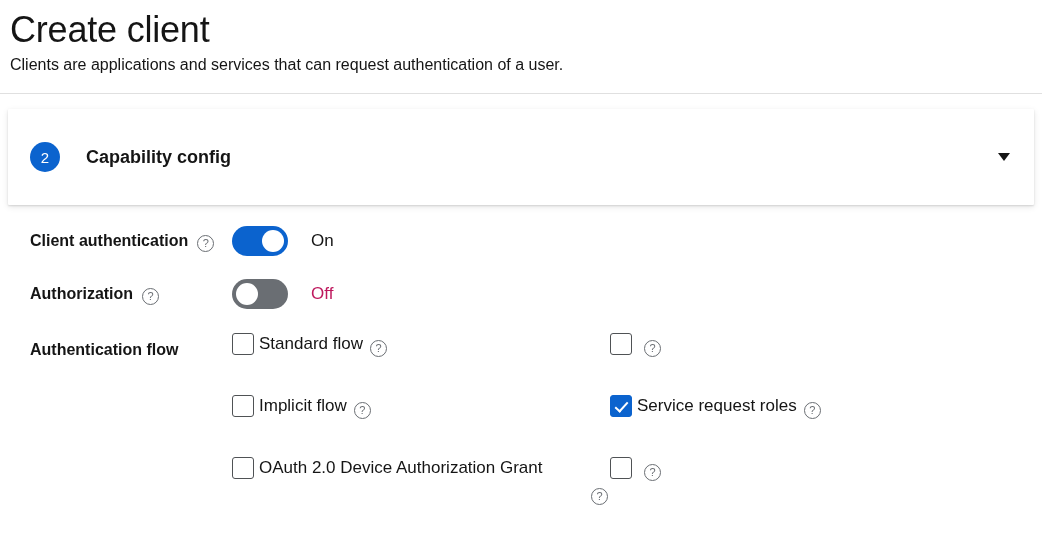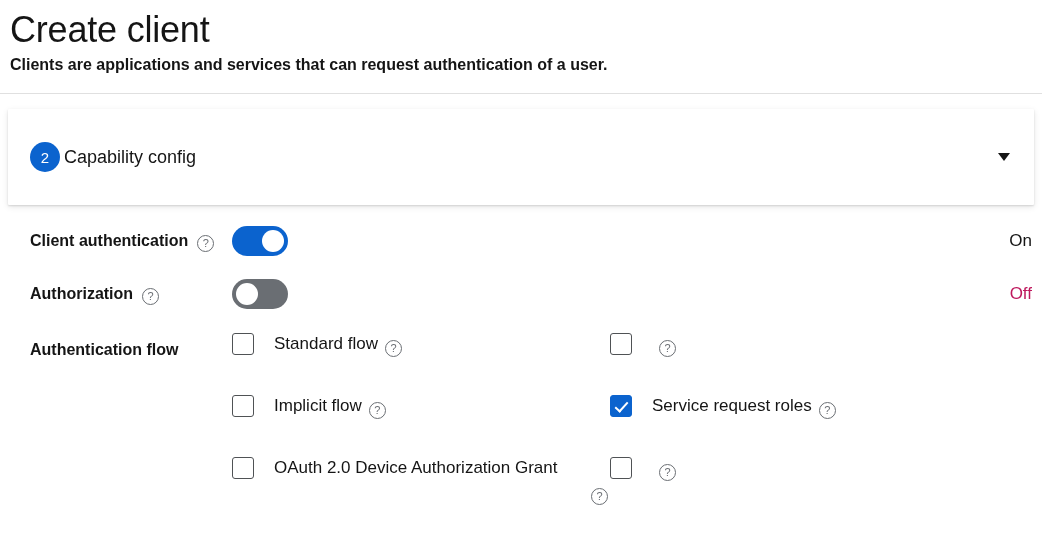--- a/index.html
+++ b/index.html
@@ -24,21 +24,21 @@
     font-size: 36px;
     line-height: 32px;
     font-weight: 400;
     letter-spacing: -0.2px;
     color: #151515;
     margin: 0;
   }
   .page-subtitle {
     font-size: 16px;
     line-height: 22px;
-    font-weight: 700;
+    font-weight: 400;
     color: #151515;
     margin: 8px 0 0 0;
   }
   .header-divider {
     margin-top: 17px;
     height: 1px;
     background: #e0e0e0;
     width: 100%;
   }
 
@@ -63,23 +63,23 @@
     border-radius: 50%;
     background: #0b63ce;
     color: #ffffff;
     font-size: 15px;
     display: flex;
     align-items: center;
     justify-content: center;
     flex: 0 0 auto;
   }
   .section-label {
-    margin-left: 4px;
+    margin-left: 26px;
     font-size: 18px;
-    font-weight: 400;
+    font-weight: 700;
     color: #151515;
   }
   .section-caret {
     margin-left: auto;
     width: 0;
     height: 0;
     border-left: 6px solid transparent;
     border-right: 6px solid transparent;
     border-top: 8px solid #151515;
   }
@@ -129,21 +129,20 @@
     cursor: pointer;
     font-family: "Liberation Sans", sans-serif;
   }
   .help-icon span { position: relative; top: -0.5px; }
 
   
   .switch-wrap {
     display: flex;
     align-items: center;
     height: 30px;
-    justify-content: space-between;
   }
   .switch {
     width: 56px;
     height: 30px;
     border-radius: 15px;
     position: relative;
     cursor: pointer;
     flex: 0 0 auto;
   }
   .switch.on  { background: #0b63ce; }
@@ -200,21 +199,21 @@
     position: absolute;
     left: 6.5px;
     top: 2.5px;
     width: 5px;
     height: 11px;
     border: solid #ffffff;
     border-width: 0 2.6px 2.6px 0;
     transform: rotate(42deg);
   }
   .cb-text {
-    margin-left: 20px;
+    margin-left: 5px;
     font-size: 17px;
     line-height: 24px;
     color: #151515;
     max-width: 296px;
     display: inline;
   }
   .cb-label-line {
     display: inline;
   }
   .cb-text .help-icon {

